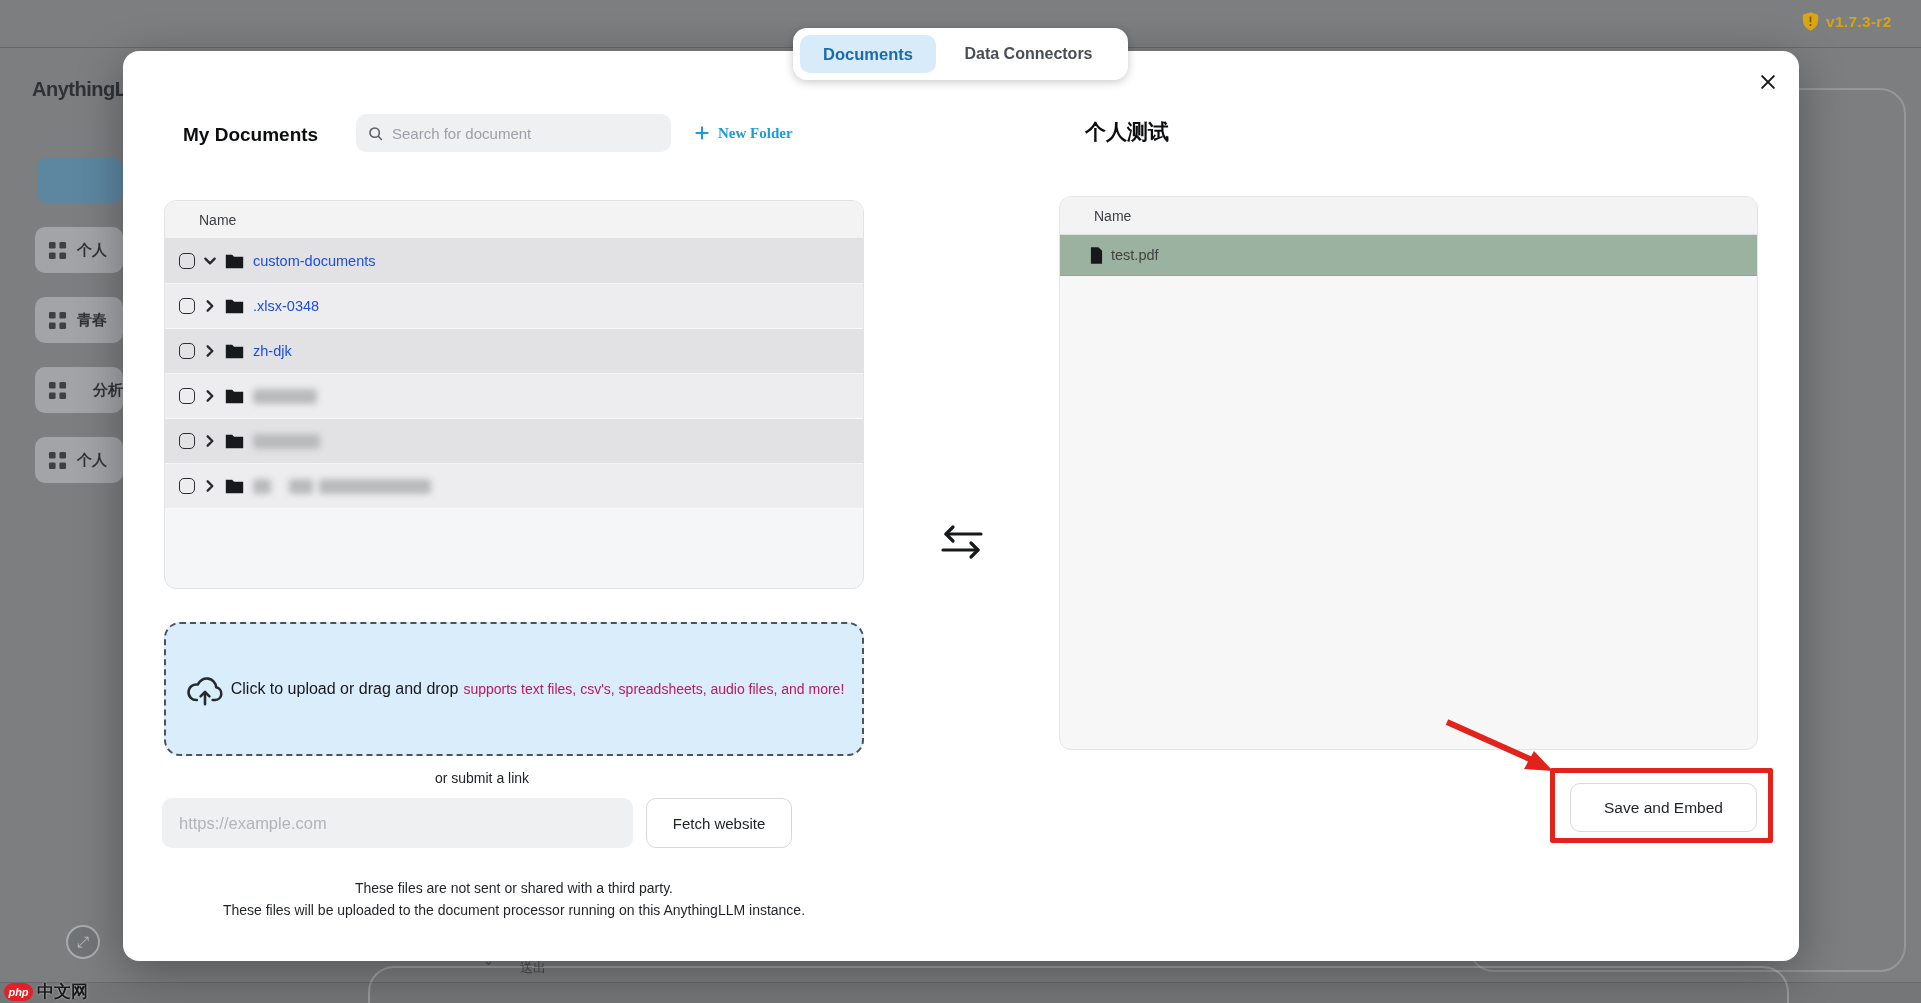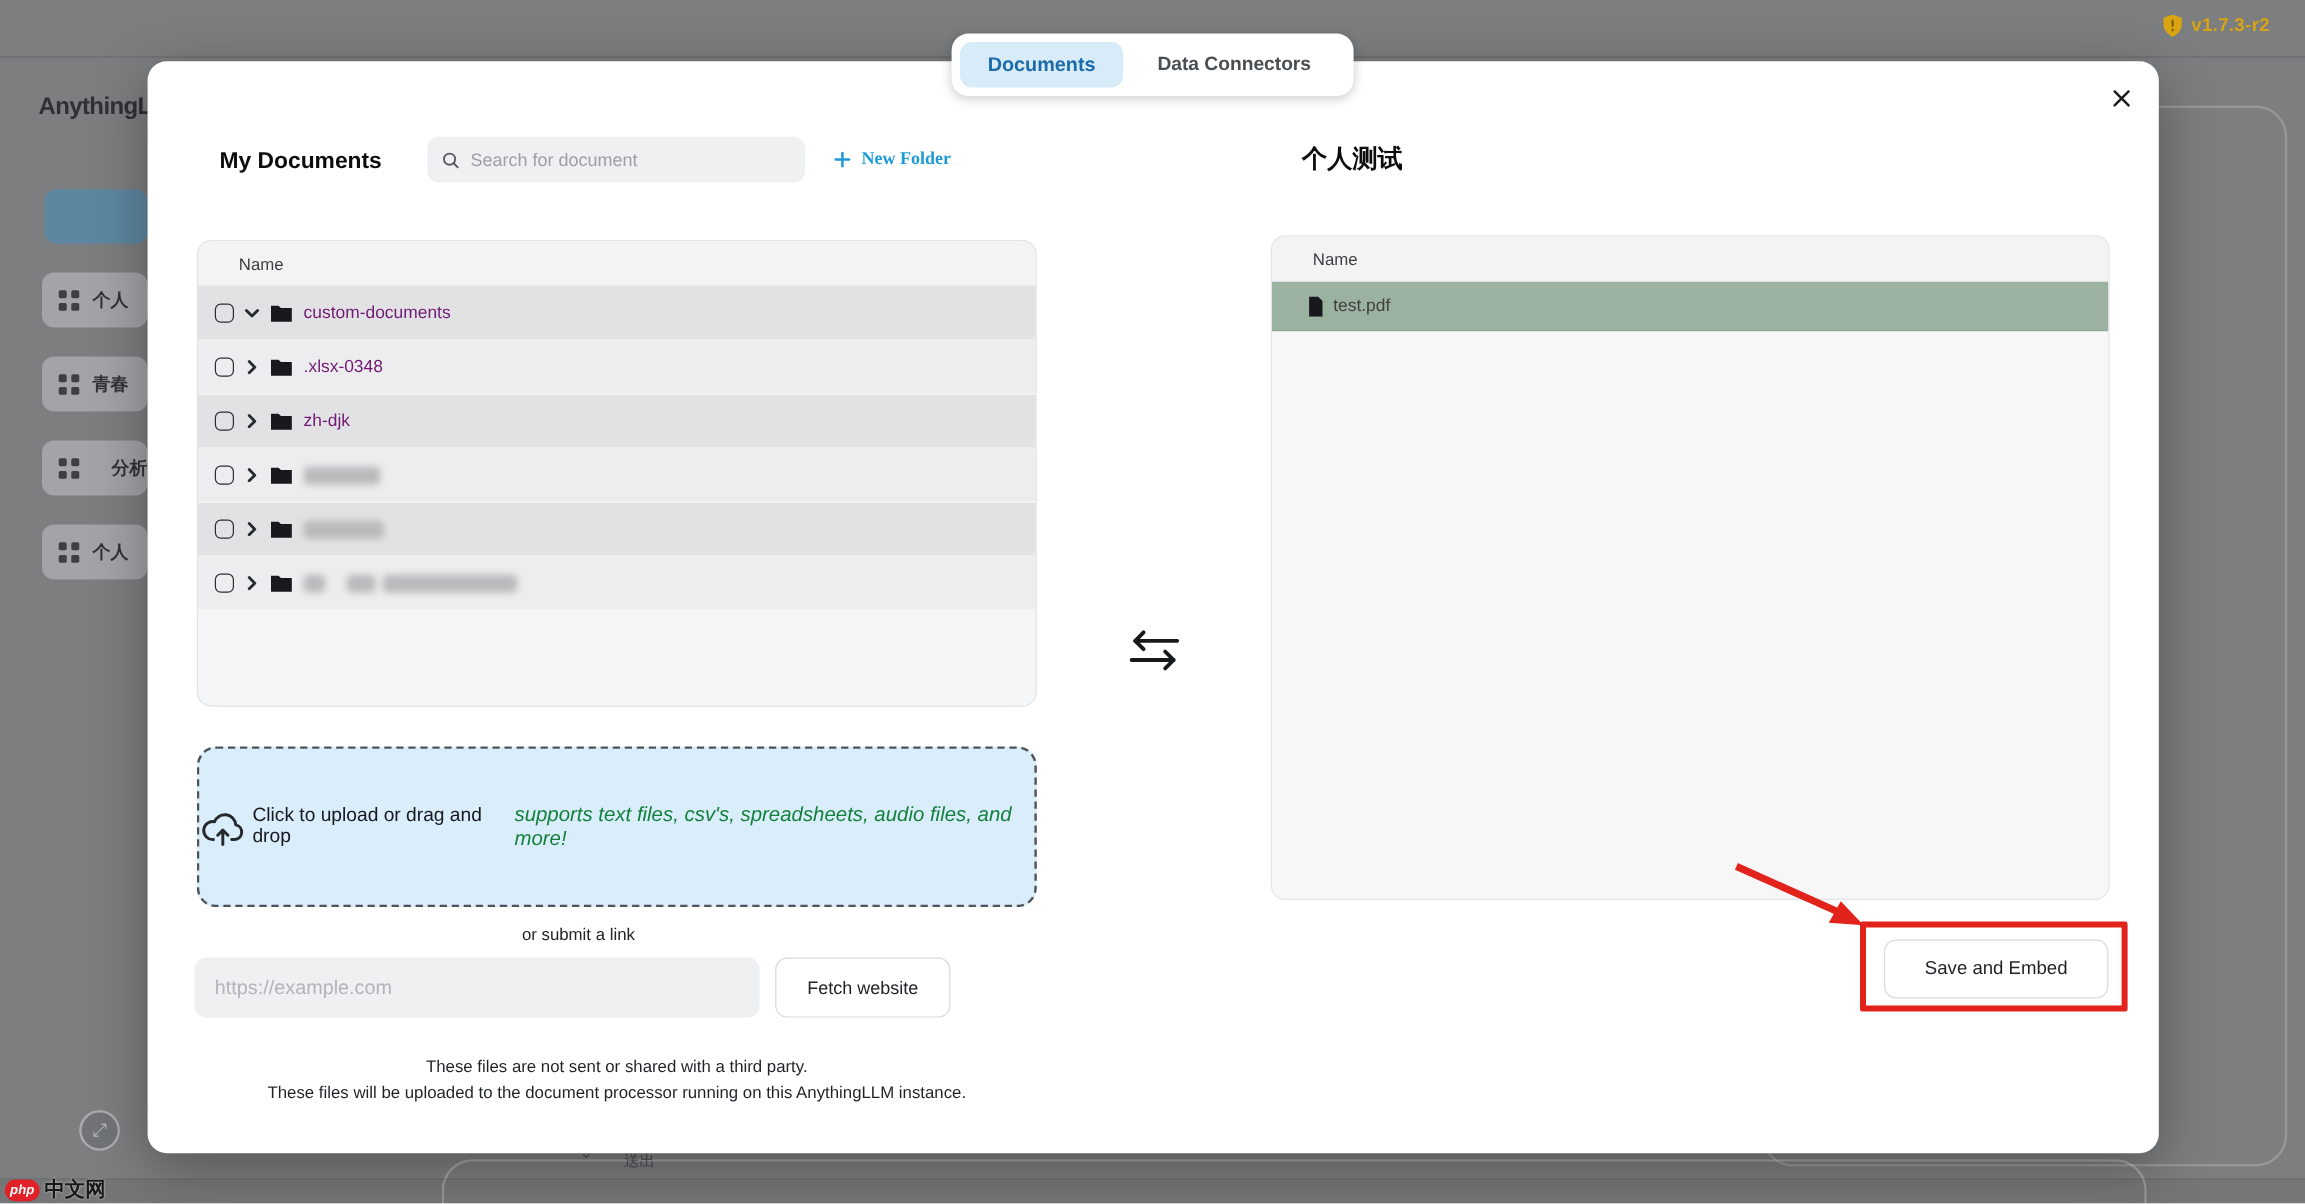--- a/index.html
+++ b/index.html
@@ -40,32 +40,32 @@
   .close-btn { left:1629px; top:15px; width:32px; height:32px; display:flex; align-items:center; justify-content:center; background:none; border:none; cursor:pointer; }
 
   .ld-title { left:60px; top:73px; font-size:19px; font-weight:700; color:#0b0d0f; }
   .search-box { left:214px; top:63px; width:315px; height:38px; background:#eff0f2; border-radius:10px; display:flex; align-items:center; padding:0 11px; gap:8px;margin-left:19px; }
   .search-input { flex:1; border:none; background:transparent; outline:none; font-size:15px; color:#33373b; font-family:"Liberation Sans", sans-serif; }
   .search-input::placeholder { color:#9ba1a7; }
   .new-folder { left:571px; top:66px; height:32px; display:flex; align-items:center; gap:8px; background:none; border:none; cursor:pointer; color:#1d9bd7; font-size:15px; font-weight:600; font-family:Liberation Serif, serif; }
 
   .file-panel { left:41px; top:149px; width:700px; height:389px; background:#f5f6f7; border:1px solid #e2e3e5; border-radius:12px; overflow:hidden; }
   .panel-hd { height:38px; display:flex; align-items:center; padding-left:34px; font-size:14px; color:#3c4044; background:#f3f3f4; border-bottom:1px solid #dfe0e2; }
-  .frow { height:45px; display:flex; align-items:center; padding-left:14px; border-bottom:1px solid rgba(255,255,255,.65); font-size:14.5px; color:#701a75; }
+  .frow { height:45px; display:flex; align-items:center; padding-left:14px; border-bottom:1px solid rgba(255,255,255,.65); font-size:14.5px; color:#1d4ed8; }
   .shade-dark { background:#e2e2e4; }
   .shade-light { background:#ededef; }
   .cbx { width:16px; height:16px; border:1.8px solid #2b2f33; border-radius:5px; margin-right:8px; flex:none; cursor:pointer; }
   .chev { width:14px; height:14px; margin-right:8px; flex:none; display:flex; cursor:pointer; }
   .fold-ic { margin-right:9px; flex:none; display:flex; }
   .blur-pill { height:15px; background:#b9babc; border-radius:4px; display:inline-block; filter:blur(3px); }
 
   .upload { left:41px; top:571px; width:700px; height:134px; background:#d9edfb; border:2px dashed #4d5359; border-radius:16px;
     display:flex; flex-direction:row; align-items:center; justify-content:center; gap:5px; cursor:pointer; }
   .upload-title { font-size:16px; font-weight:500; color:#17191c; }
-  .upload-sub { font-size:17px; color:#15803d;font-style:italic; }
+  .upload-sub { font-size:14px; color:#be185d; }
   .or-divider { left:41px; top:719px; width:636px; text-align:center; font-size:14px; color:#202428; }
   .url-input { left:39px; top:747px; width:471px; height:50px; background:#eff0f2; border:none; border-radius:10px; padding:0 17px; font-size:16.5px; color:#33373b; outline:none; font-family:"Liberation Sans", sans-serif; }
   .url-input::placeholder { color:#b0b5ba; }
   .fetch-btn { left:523px; top:747px; width:146px; height:50px; background:#fff; border:1px solid #d6d9dc; border-radius:10px; font-size:15px; color:#202428; cursor:pointer; font-family:"Liberation Sans", sans-serif; }
   .disclaimer { left:41px; top:826px; width:700px; text-align:center; font-size:14px; color:#1f2327; line-height:22px; }
 
   .transfer { left:816px; top:470px; width:46px; height:42px; }
 
   .rd-title { left:962px; top:67px; font-size:21px; font-weight:700; color:#0a0c0e; }
   .ws-panel { left:936px; top:145px; width:699px; height:554px; background:#f7f7f8; border:1px solid #e4e5e7; border-radius:12px; overflow:hidden; }

